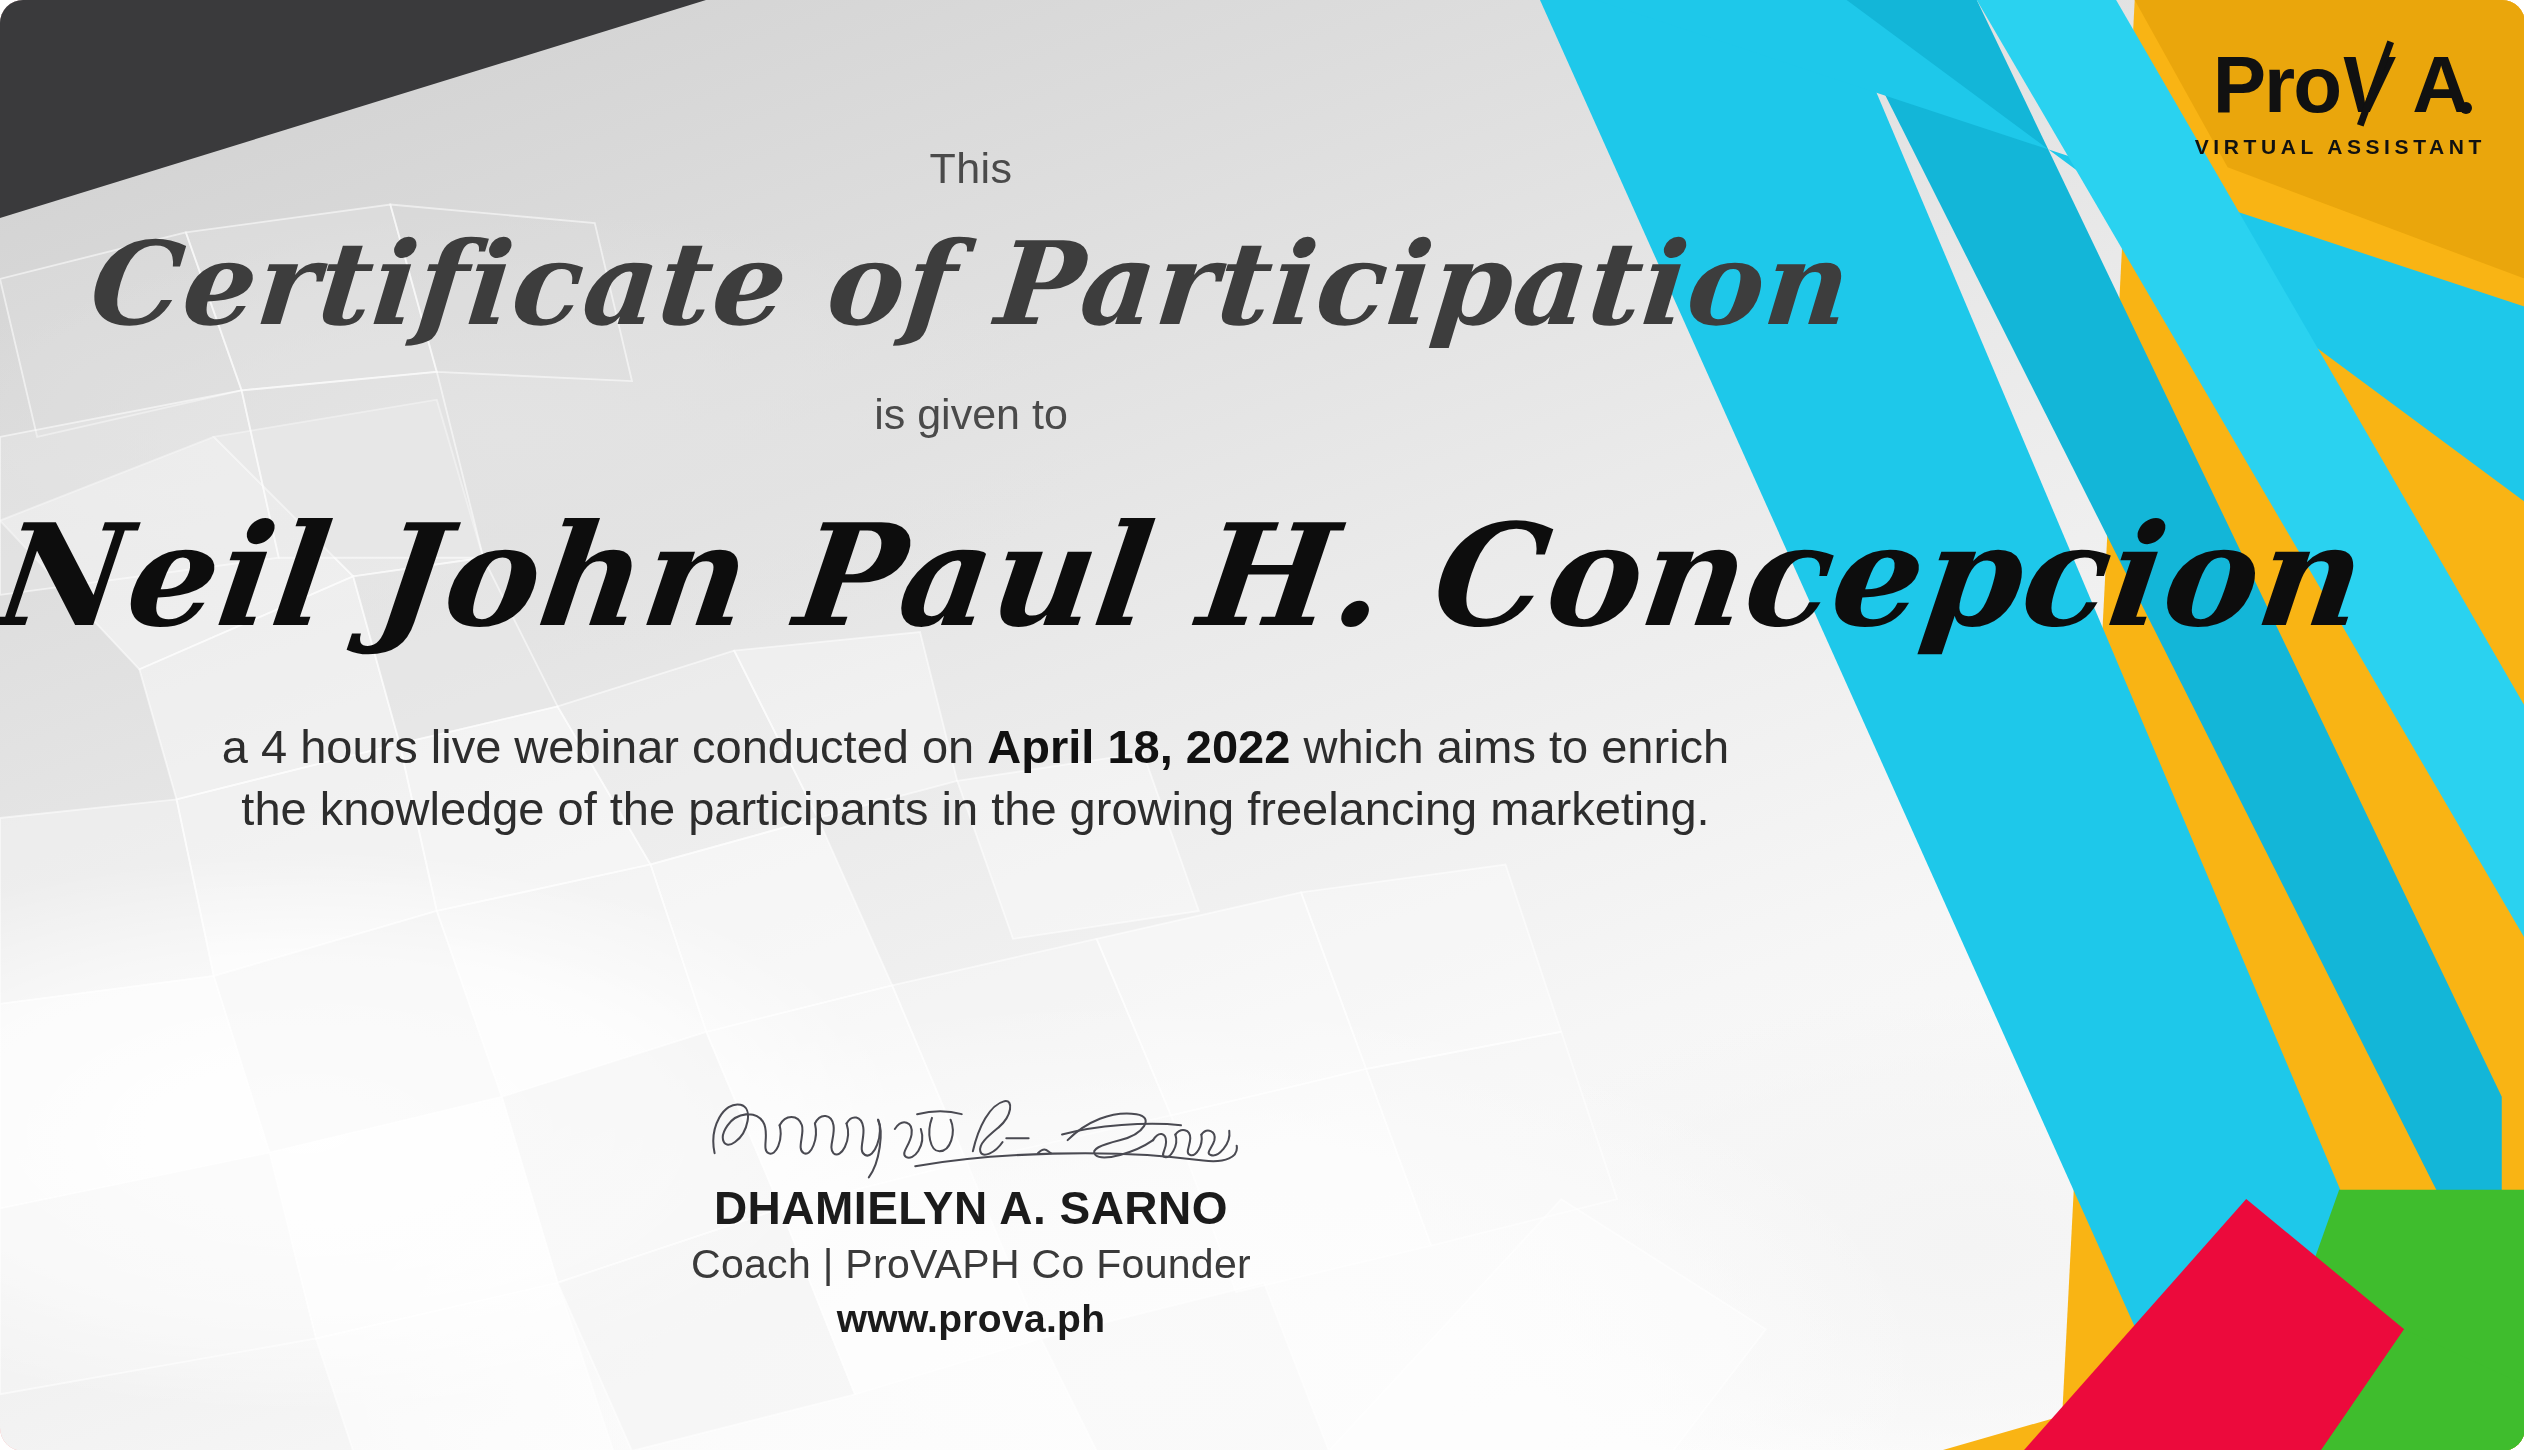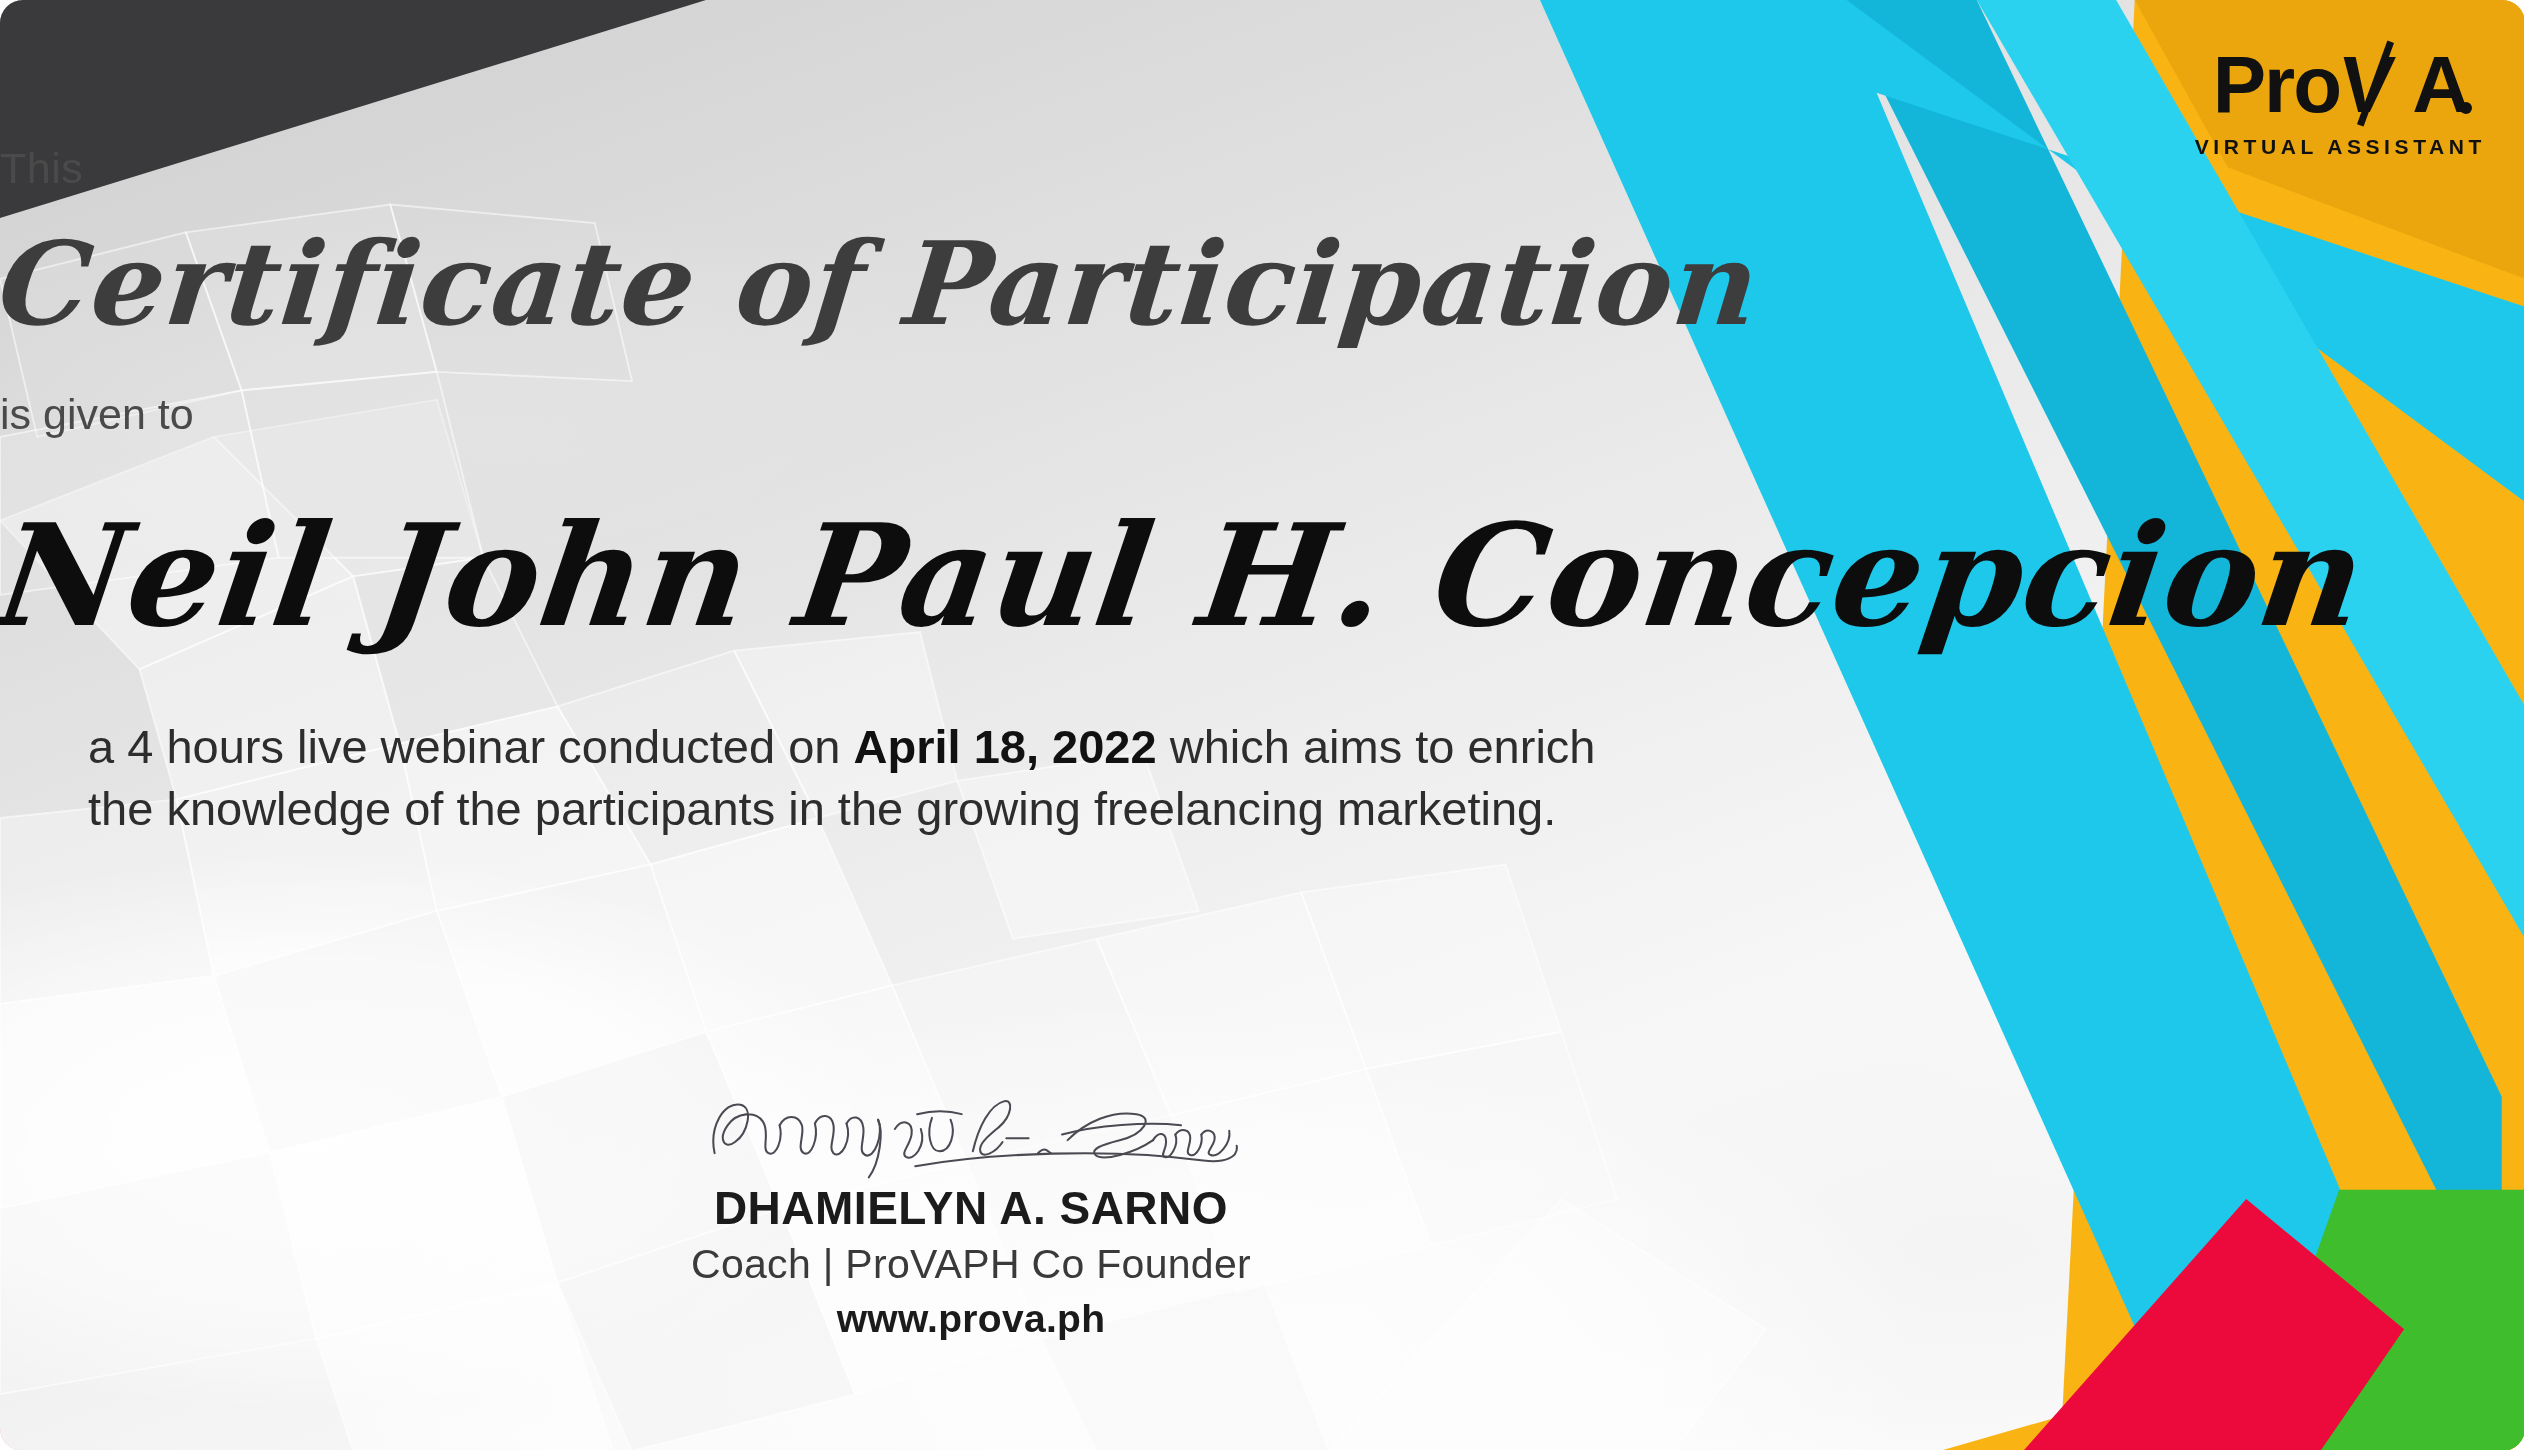--- a/index.html
+++ b/index.html
@@ -92,21 +92,21 @@
   }
 
   
   .content {
     position:absolute;
     z-index:8;
     left:0;
     top:0;
     width:1942px;
     height:1451px;
-    text-align:left;
+    text-align:center;
     color:#3b3b3b;
   }
 
   .line-this {
     position:absolute;
     top:144px; left:0; width:1942px;
     font-size:43px;
     color:#4a4a4a;
     letter-spacing:0.5px;
   }

